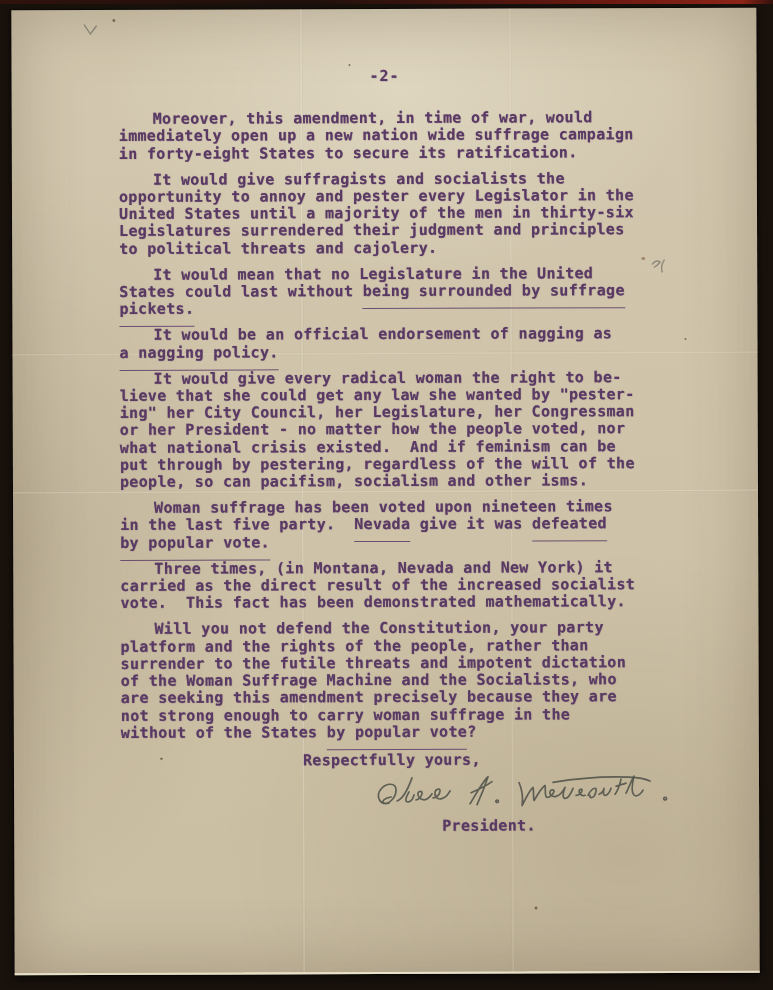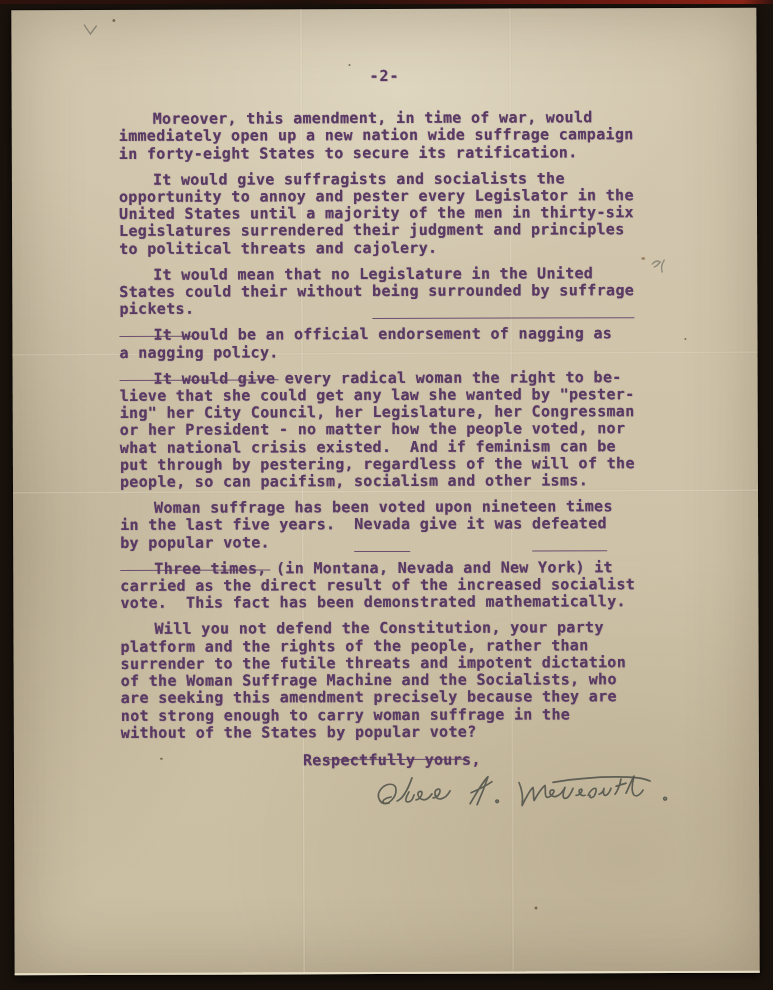--- a/index.html
+++ b/index.html
@@ -36,21 +36,21 @@
   .column{
     position:absolute;left:107px;top:59px;width:532px;
     color:var(--ink,#5a3a64);
     font-size:15px;line-height:17.2px;letter-spacing:.33px;font-weight:bold;
     text-shadow:0 0 1px rgba(90,58,100,.5), .5px .4px 0 rgba(90,58,100,.22);
   }
   .page-number{width:100%;text-align:center;margin-bottom:25px;letter-spacing:1px;}
   .para{margin:0 0 9px 0;}
   .line{white-space:pre;}
   .line.indent{text-indent:34px;}
-  .u{border-bottom:1.8px solid rgba(90,58,102,.85);padding-bottom:18px;}
+  .u{border-bottom:1.8px solid rgba(90,58,102,.85);padding-bottom:8px;}
   .closing{margin-top:11px;margin-left:182px;}
   .signature-wrap{margin-top:1px;margin-left:252px;width:312px;height:46px;}
   .signature-wrap svg{display:block;width:312px;height:46px;}
   .sig-stroke{fill:none;stroke:var(--sig-ink,#50524a);stroke-width:1.7;stroke-linecap:round;stroke-linejoin:round;opacity:.88;}
   .president{margin-top:2px;margin-left:321px;}
   
   .pencil{position:absolute;pointer-events:none;}
   .pencil path{fill:none;stroke:rgba(96,96,88,.6);stroke-width:1.4;stroke-linecap:round;}
 </style>
 </head>
@@ -89,39 +89,39 @@
           </div>
           <div class="para">
             <div class="line indent"><span>It would give suffragists and socialists the</span></div>
             <div class="line"><span>opportunity to annoy and pester every Legislator in the</span></div>
             <div class="line"><span>United States until a majority of the men in thirty-six</span></div>
             <div class="line"><span>Legislatures surrendered their judgment and principles</span></div>
             <div class="line"><span>to political threats and cajolery.</span></div>
           </div>
           <div class="para">
             <div class="line indent"><span>It would mean that no Legislature in the United</span></div>
-            <div class="line"><span>States could their without </span><span class="u">being surrounded by suffrage</span></div>
+            <div class="line"><span>States could last without </span><span class="u">being surrounded by suffrage</span></div>
             <div class="line"><span class="u">pickets.</span></div>
           </div>
           <div class="para">
             <div class="line indent"><span>It would be an official endorsement of nagging as</span></div>
             <div class="line"><span class="u">a nagging policy.</span></div>
           </div>
           <div class="para">
             <div class="line indent"><span>It would give every radical woman the right to be-</span></div>
             <div class="line"><span>lieve that she could get any law she wanted by "pester-</span></div>
             <div class="line"><span>ing" her City Council, her Legislature, her Congressman</span></div>
             <div class="line"><span>or her President - no matter how the people voted, nor</span></div>
             <div class="line"><span>what national crisis existed.  And if feminism can be</span></div>
             <div class="line"><span>put through by pestering, regardless of the will of the</span></div>
             <div class="line"><span>people, so can pacifism, socialism and other isms.</span></div>
           </div>
           <div class="para">
             <div class="line indent"><span>Woman suffrage has been voted upon nineteen times</span></div>
-            <div class="line"><span>in the last five years.  </span><span class="u">Nevada</span><span> give it was </span><span class="u">defeated</span></div>
+            <div class="line"><span>in the last five party.  </span><span class="u">Nevada</span><span> give it was </span><span class="u">defeated</span></div>
             <div class="line"><span class="u">by popular vote.</span></div>
           </div>
           <div class="para">
             <div class="line indent"><span>Three times, (in Montana, Nevada and New York) it</span></div>
             <div class="line"><span>carried as the direct result of the increased socialist</span></div>
             <div class="line"><span>vote.  This fact has been demonstrated mathematically.</span></div>
           </div>
           <div class="para">
             <div class="line indent"><span>Will you not defend the Constitution, your party</span></div>
             <div class="line"><span>platform and the rights of the people, rather than</span></div>
@@ -142,15 +142,16 @@
           <path class="sig-stroke" d="M97,34 C103,24 108,15 114,8 M98,23 C105,20 112,17 119,12 M115,7 C112,16 108,26 104,35"></path>
           <path class="sig-stroke" d="M124,33 a1.3,1.3 0 1 1 .1,0"></path>
           <path class="sig-stroke" d="M146,13 C149,20 150,29 149,36 C153,28 157,20 160,18 C161,22 160,29 161,31 C165,24 169,18 172,16 C173,20 171,27 174,28 C177,28 180,25 181,22 C181,20 178,20 177,22 C176,25 179,28 183,27 C187,26 190,22 192,18 C190,23 189,29 192,29 C195,29 198,24 200,19"></path>
           <path class="sig-stroke" d="M203,26 C206,26 209,23 209,21 C209,19 206,20 206,22 C206,25 209,27 212,26 M215,26 C217,22 220,19 222,19 C224,19 223,24 221,27 C219,29 216,29 217,26 M226,25 C229,24 231,21 231,19 C230,23 230,27 233,26 C235,25 237,22 238,19"></path>
           <path class="sig-stroke" d="M242,25 C245,21 247,15 248,10 M243,17 C246,16 250,15 253,14 M253,24 C256,18 258,12 261,7 M261,7 C259,15 258,23 261,26 C264,28 268,25 270,21"></path>
           <path class="sig-stroke" d="M180,13 C204,9 232,7 256,8 C266,8.5 273,10 277,12"></path>
           <path class="sig-stroke" d="M292,31 a1.4,1.4 0 1 1 .1,0"></path>
         </svg>
       </div>
 
+      <div class="president">President.</div>
     </div>
   </div>
 </div>
 
 </body></html>

